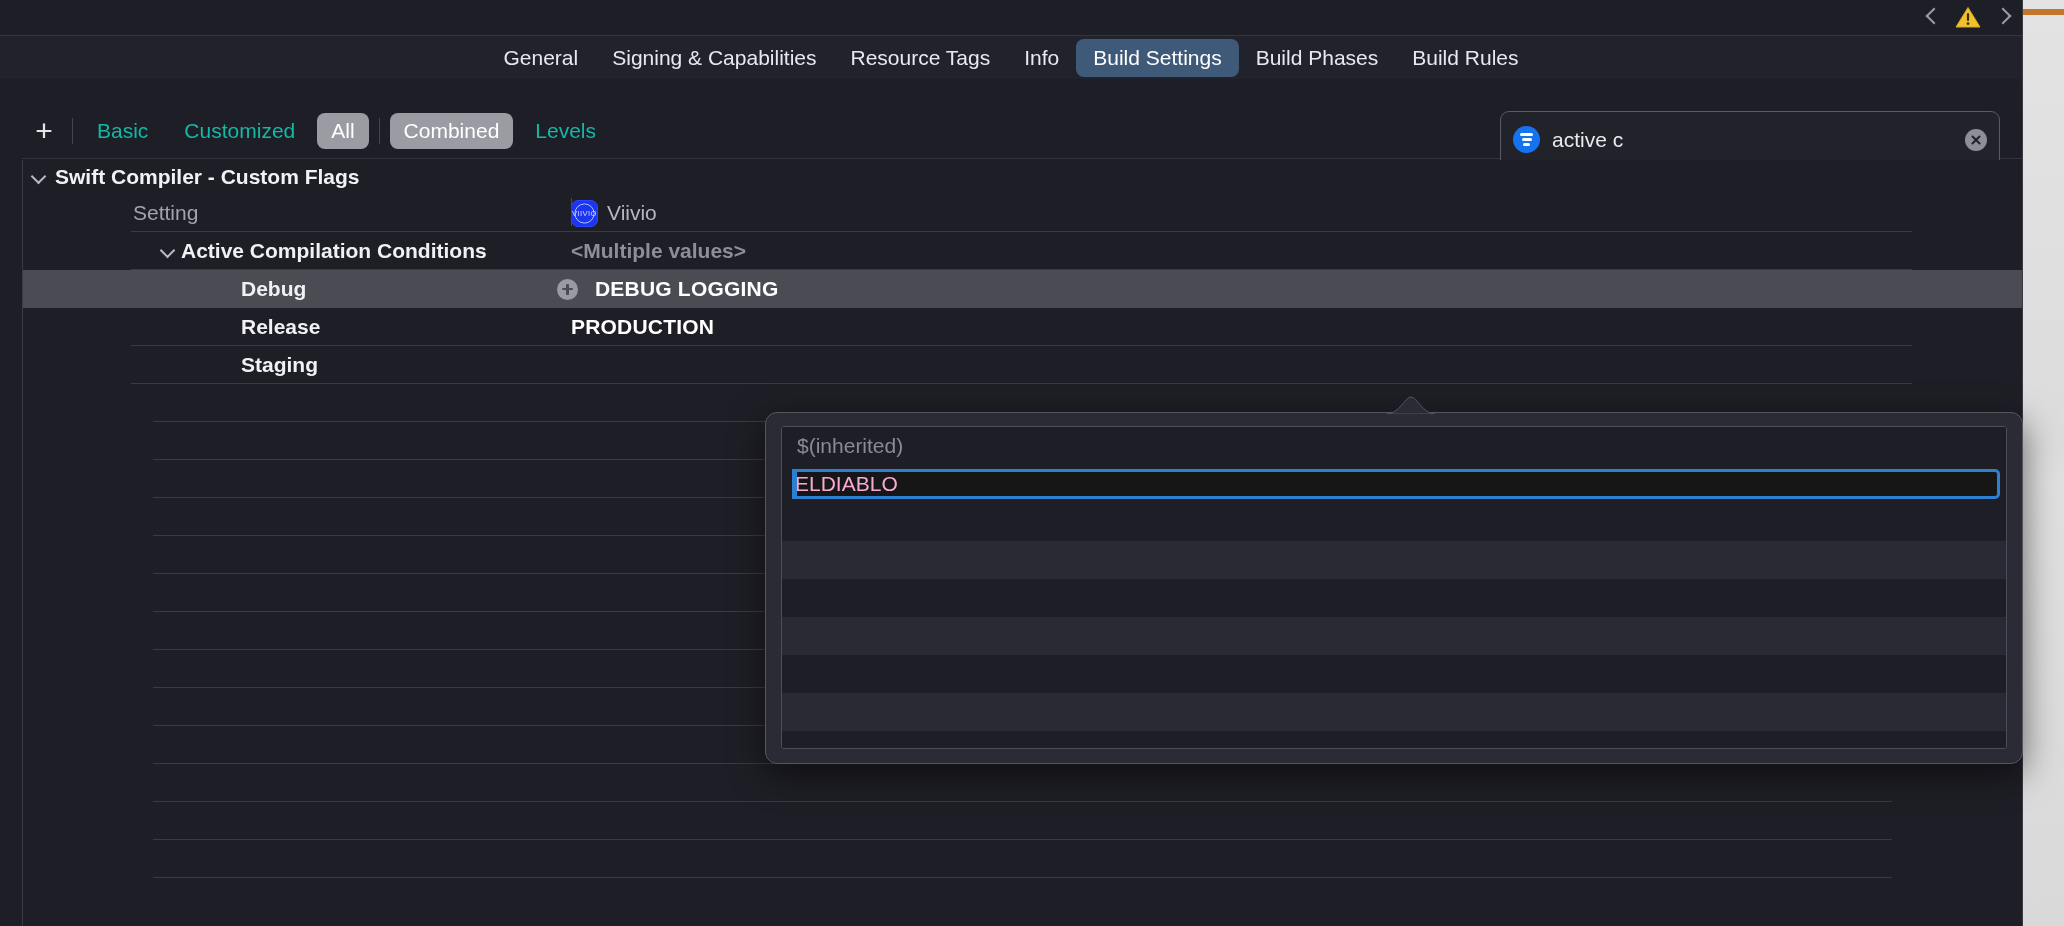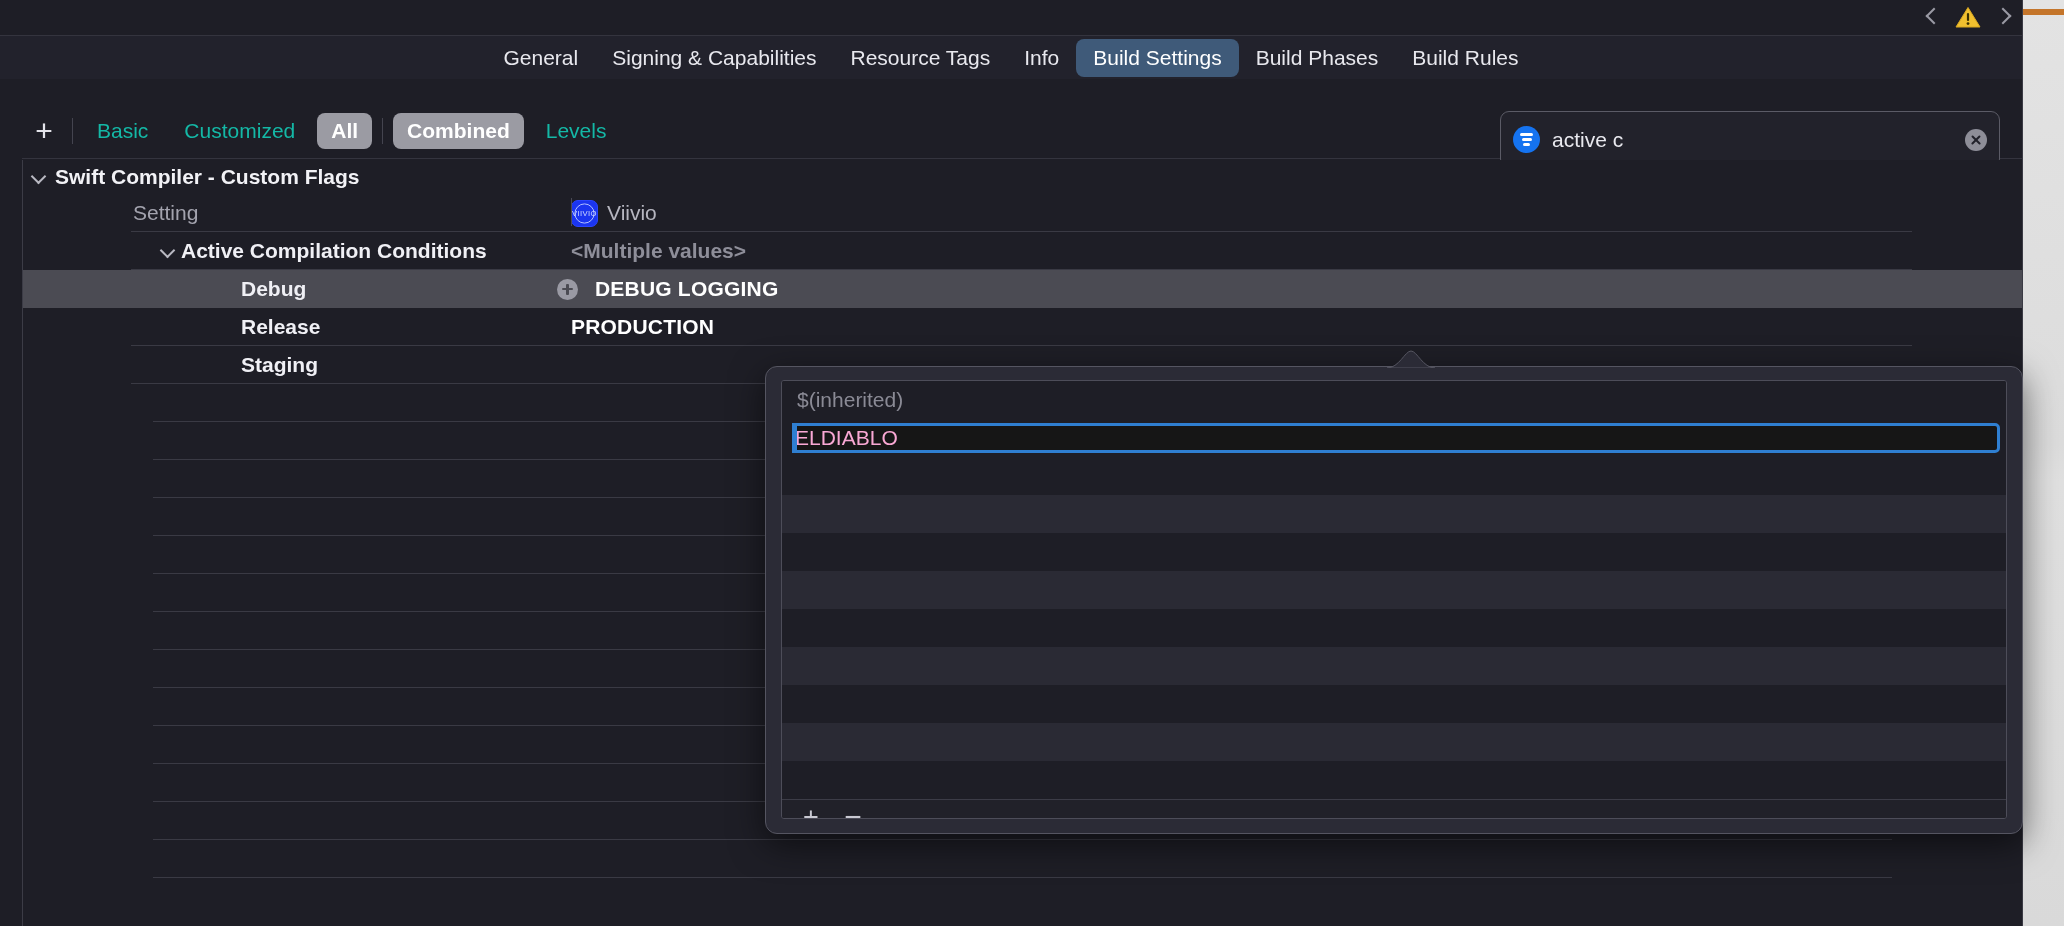--- a/index.html
+++ b/index.html
@@ -70,21 +70,21 @@
   .toolbar-left { display: flex; align-items: center; height: 100%; }
   .plus-btn {
     width: 44px; height: 100%; display: flex; align-items: center; justify-content: center;
     color: #e4e4ea; font-size: 30px; font-weight: 300; cursor: default;
   }
   .vdiv { width: 1px; height: 26px; background: #44444f; margin: 0 6px; }
   .seg {
     font-size: 21px; color: #14b8a6; padding: 6px 14px; border-radius: 8px;
     white-space: nowrap; cursor: default; margin: 0 4px;
   }
-  .seg.on { background: #9b9ba3; color: #ffffff; font-weight: bold; }
+  .seg.on { background: #9b9ba3; color: #ffffff; }
 
   .search-wrap {
     position: absolute; right: 22px; top: 8px;
     width: 500px; height: 57px;
     background: #22222b; border: 1px solid #5b5b66; border-radius: 9px;
     display: flex; align-items: center; padding: 0 12px; gap: 12px;
   }
   .filter-icon {
     width: 27px; height: 27px; border-radius: 50%; background: #1573f0;
     display: flex; flex-direction: column; align-items: center; justify-content: center; gap: 2.5px;
@@ -166,21 +166,21 @@
     content: ""; position: absolute; background: #4b4b53; border-radius: 1px;
   }
   .plus-badge::before { left: 5px; top: 9.4px; width: 11px; height: 2.4px; }
   .plus-badge::after  { left: 9.3px; top: 5px; width: 2.4px; height: 11px; }
   .valbold { font-weight: bold; color: #ffffff; letter-spacing: 0.2px; }
   .empty-row { height: 38px; position: relative; }
   .empty-row .rowline { left: 130px; right: 130px; }
 
   
   .popover {
-    position: absolute; left: 765px; top: 366px; width: 1258px; height: 468px;
+    position: absolute; left: 765px; top: 412px; width: 1258px; height: 352px;
     background: #2b2b36; border: 1px solid #555561; border-radius: 12px;
     box-shadow: 0 10px 34px rgba(0,0,0,0.55);
     z-index: 40;
   }
   .pop-arrow {
     position: absolute; left: 621px; top: -17px; width: 48px; height: 18px; overflow: hidden;
   }
   .pop-arrow svg { display: block; }
   .pop-inner {
     position: absolute; left: 15px; top: 13px; right: 15px; bottom: 14px;

